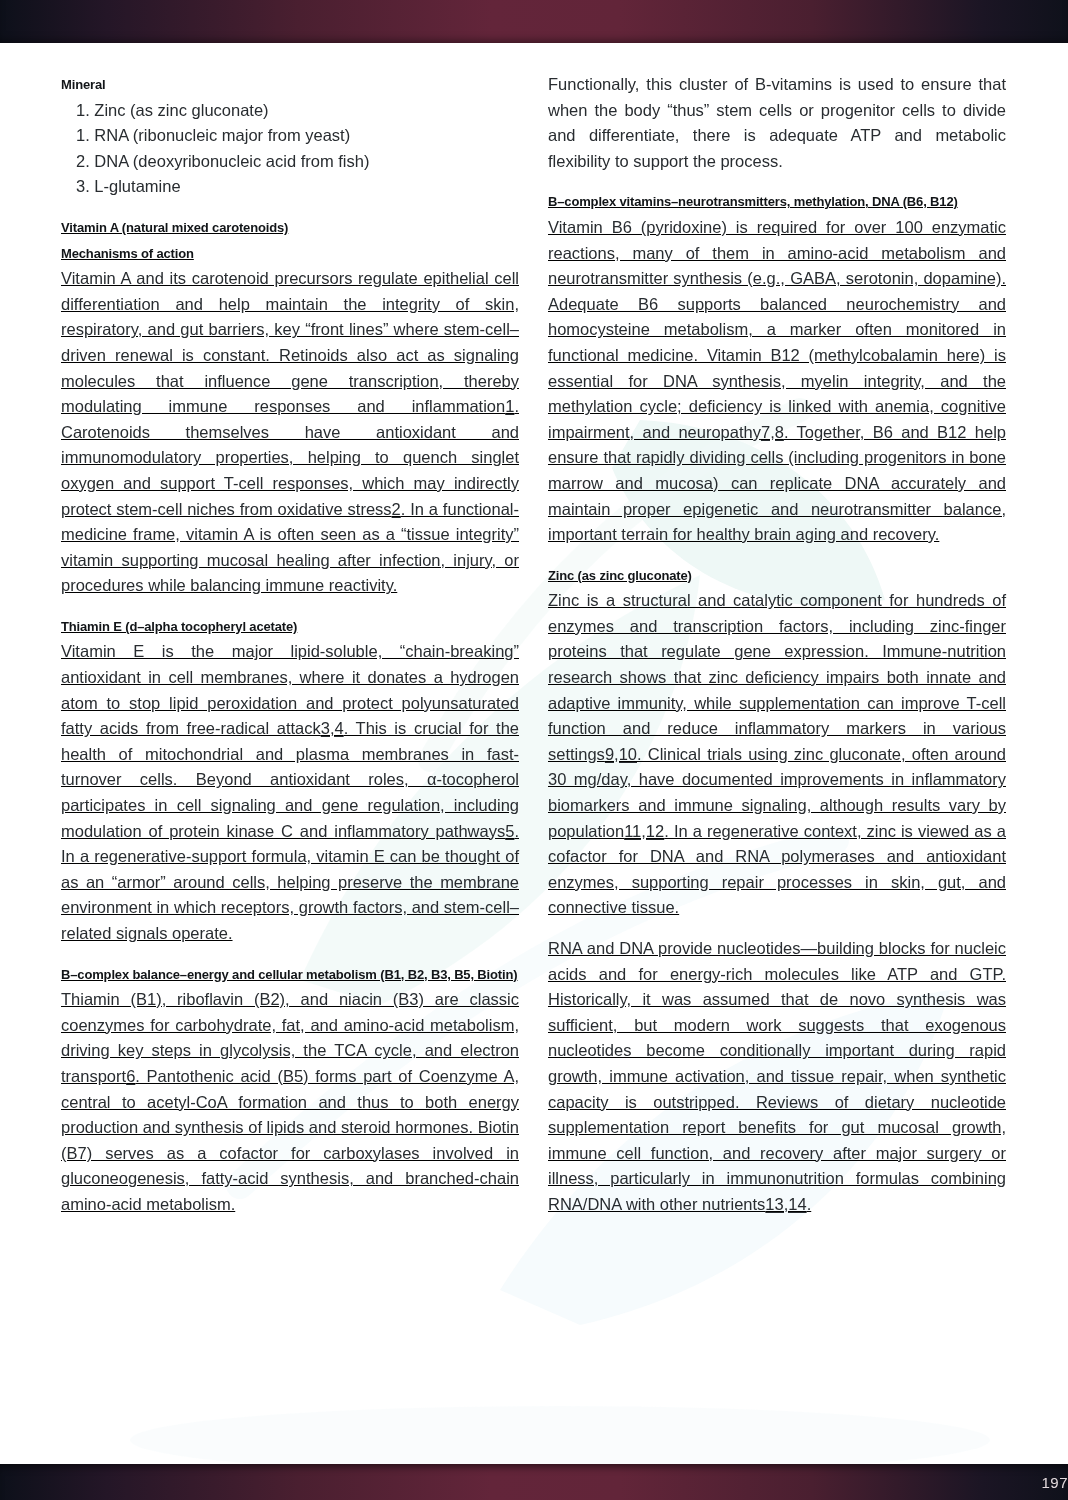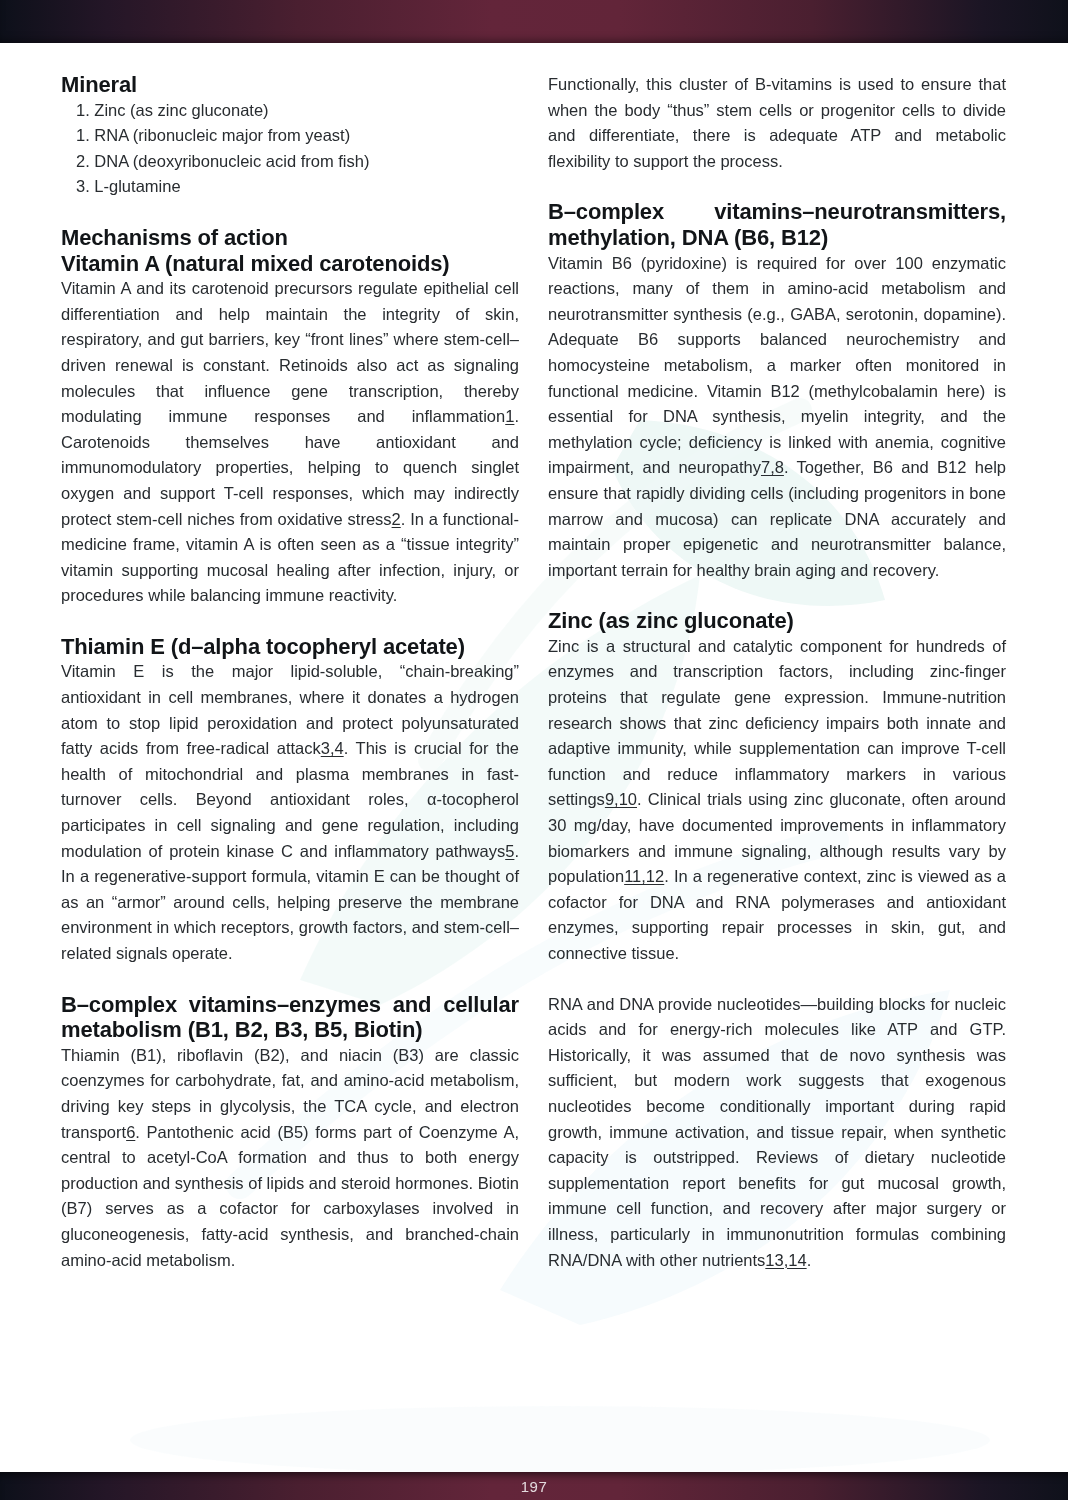--- a/index.html
+++ b/index.html
@@ -14,61 +14,61 @@
   }
   .top-bar {
     position: absolute; top: 0; left: 0; right: 0; height: 43px;
     background: linear-gradient(90deg,
       #0d101a 0%, #241627 10%, #4a1f30 28%, var(--top-bar-maroon, #63253a) 46%,
       #622539 58%, #4a1f30 76%, #1b1524 92%, #0f111b 100%);
     box-shadow: inset 0 -6px 8px -4px rgba(0,0,0,0.45);
     z-index: 2;
   }
   .bottom-bar {
-    position: absolute; bottom: 0; left: 0; right: 0; height: 28px;
+    position: absolute; bottom: 0; left: 0; right: 0; height: 36px;
     background: linear-gradient(90deg,
       #0d101a 0%, #241627 10%, #4a1f30 28%, var(--top-bar-maroon, #63253a) 46%,
       #622539 58%, #4a1f30 76%, #1b1524 92%, #0f111b 100%);
     box-shadow: inset 0 7px 9px -5px rgba(0,0,0,0.65);
-    display: flex; align-items: center; justify-content: center;
+    display: flex; align-items: center; justify-content: flex-end;
     z-index: 2;
   }
   .page-number {
     color: var(--footer-text, #e3dadd);
     font-size: 15px;
     letter-spacing: 0.5px;
   }
   .watermark {
     position: absolute; top: 0; left: 0;
     z-index: 0;
     pointer-events: none;
   }
   .content {
     position: absolute; top: 72px; left: 61px; right: 61px;
     display: flex; gap: 29px;
     z-index: 1;
   }
   .column { width: 458px; }
   .heading {
     margin: 0;
-    font-size: 22px;
+    font-size: 13px;
     line-height: 25.6px;
     font-weight: 700;
     letter-spacing: -0.15px;
     color: var(--heading-text, #121518);
     text-align: justify;
   }
   .para {
     margin: 0;
     font-size: 16.5px;
     line-height: 25.6px;
     color: var(--body-text, #282c30);
     text-align: justify;
   }
-  .section { margin-top: 25px; }
+  .section { margin-top: 15px; text-decoration: underline; }
   .num-list {
     margin: 0; padding: 0 0 0 15px;
     list-style: none;
     counter-reset: item;
   }
   .num-list li {
     counter-increment: item;
     font-size: 16.5px;
     line-height: 25.6px;
     color: var(--body-text, #282c30);
@@ -108,32 +108,32 @@
           <li>Zinc (as zinc gluconate)</li>
         </ol>
 
       <ol class="num-list">
           <li>RNA (ribonucleic major from yeast)</li>
           <li>DNA (deoxyribonucleic acid from fish)</li>
           <li>L-glutamine</li>
         </ol>
 
       <div class="section">
+        <h3 class="heading">Vitamin A (natural mixed carotenoids)</h3>
         <h3 class="heading">Mechanisms of action</h3>
-        <h3 class="heading">Vitamin A (natural mixed carotenoids)</h3>
         <p class="para"><span>Vitamin A and its carotenoid precursors regulate epithelial cell differentiation and help maintain the integrity of skin, respiratory, and gut barriers, key “front lines” where stem-cell–driven renewal is constant. Retinoids also act as signaling molecules that influence gene transcription, thereby modulating immune responses and inflammation</span><a class="ref-link">1</a><span>. Carotenoids themselves have antioxidant and immunomodulatory properties, helping to quench singlet oxygen and support T-cell responses, which may indirectly protect stem-cell niches from oxidative stress</span><a class="ref-link">2</a><span>. In a functional-medicine frame, vitamin A is often seen as a “tissue integrity” vitamin supporting mucosal healing after infection, injury, or procedures while balancing immune reactivity.</span></p>
       </div>
 
       <div class="section">
         <h3 class="heading">Thiamin E (d–alpha tocopheryl acetate)</h3>
         <p class="para"><span>Vitamin E is the major lipid-soluble, “chain-breaking” antioxidant in cell membranes, where it donates a hydrogen atom to stop lipid peroxidation and protect polyunsaturated fatty acids from free-radical attack</span><a class="ref-link">3,4</a><span>. This is crucial for the health of mitochondrial and plasma membranes in fast-turnover cells. Beyond antioxidant roles, α-tocopherol participates in cell signaling and gene regulation, including modulation of protein kinase C and inflammatory pathways</span><a class="ref-link">5</a><span>. In a regenerative-support formula, vitamin E can be thought of as an “armor” around cells, helping preserve the membrane environment in which receptors, growth factors, and stem-cell–related signals operate.</span></p>
       </div>
 
       <div class="section">
-        <h3 class="heading">B–complex vitamins–enzymes and cellular metabolism (B1, B2, B3, B5, Biotin)</h3>
+        <h3 class="heading">B–complex balance–energy and cellular metabolism (B1, B2, B3, B5, Biotin)</h3>
         <p class="para"><span>Thiamin (B1), riboflavin (B2), and niacin (B3) are classic coenzymes for carbohydrate, fat, and amino-acid metabolism, driving key steps in glycolysis, the TCA cycle, and electron transport</span><a class="ref-link">6</a><span>. Pantothenic acid (B5) forms part of Coenzyme A, central to acetyl-CoA formation and thus to both energy production and synthesis of lipids and steroid hormones. Biotin (B7) serves as a cofactor for carboxylases involved in gluconeogenesis, fatty-acid synthesis, and branched-chain amino-acid metabolism.</span></p>
       </div>
     </section>
 
     <section class="column">
       <p class="para"><span>Functionally, this cluster of B-vitamins is used to ensure that when the body “thus” stem cells or progenitor cells to divide and differentiate, there is adequate ATP and metabolic flexibility to support the process.</span></p>
 
       <div class="section">
         <h3 class="heading">B–complex vitamins–neurotransmitters, methylation, DNA (B6, B12)</h3>
         <p class="para"><span>Vitamin B6 (pyridoxine) is required for over 100 enzymatic reactions, many of them in amino-acid metabolism and neurotransmitter synthesis (e.g., GABA, serotonin, dopamine). Adequate B6 supports balanced neurochemistry and homocysteine metabolism, a marker often monitored in functional medicine. Vitamin B12 (methylcobalamin here) is essential for DNA synthesis, myelin integrity, and the methylation cycle; deficiency is linked with anemia, cognitive impairment, and neuropathy</span><a class="ref-link">7,8</a><span>. Together, B6 and B12 help ensure that rapidly dividing cells (including progenitors in bone marrow and mucosa) can replicate DNA accurately and maintain proper epigenetic and neurotransmitter balance, important terrain for healthy brain aging and recovery.</span></p>

